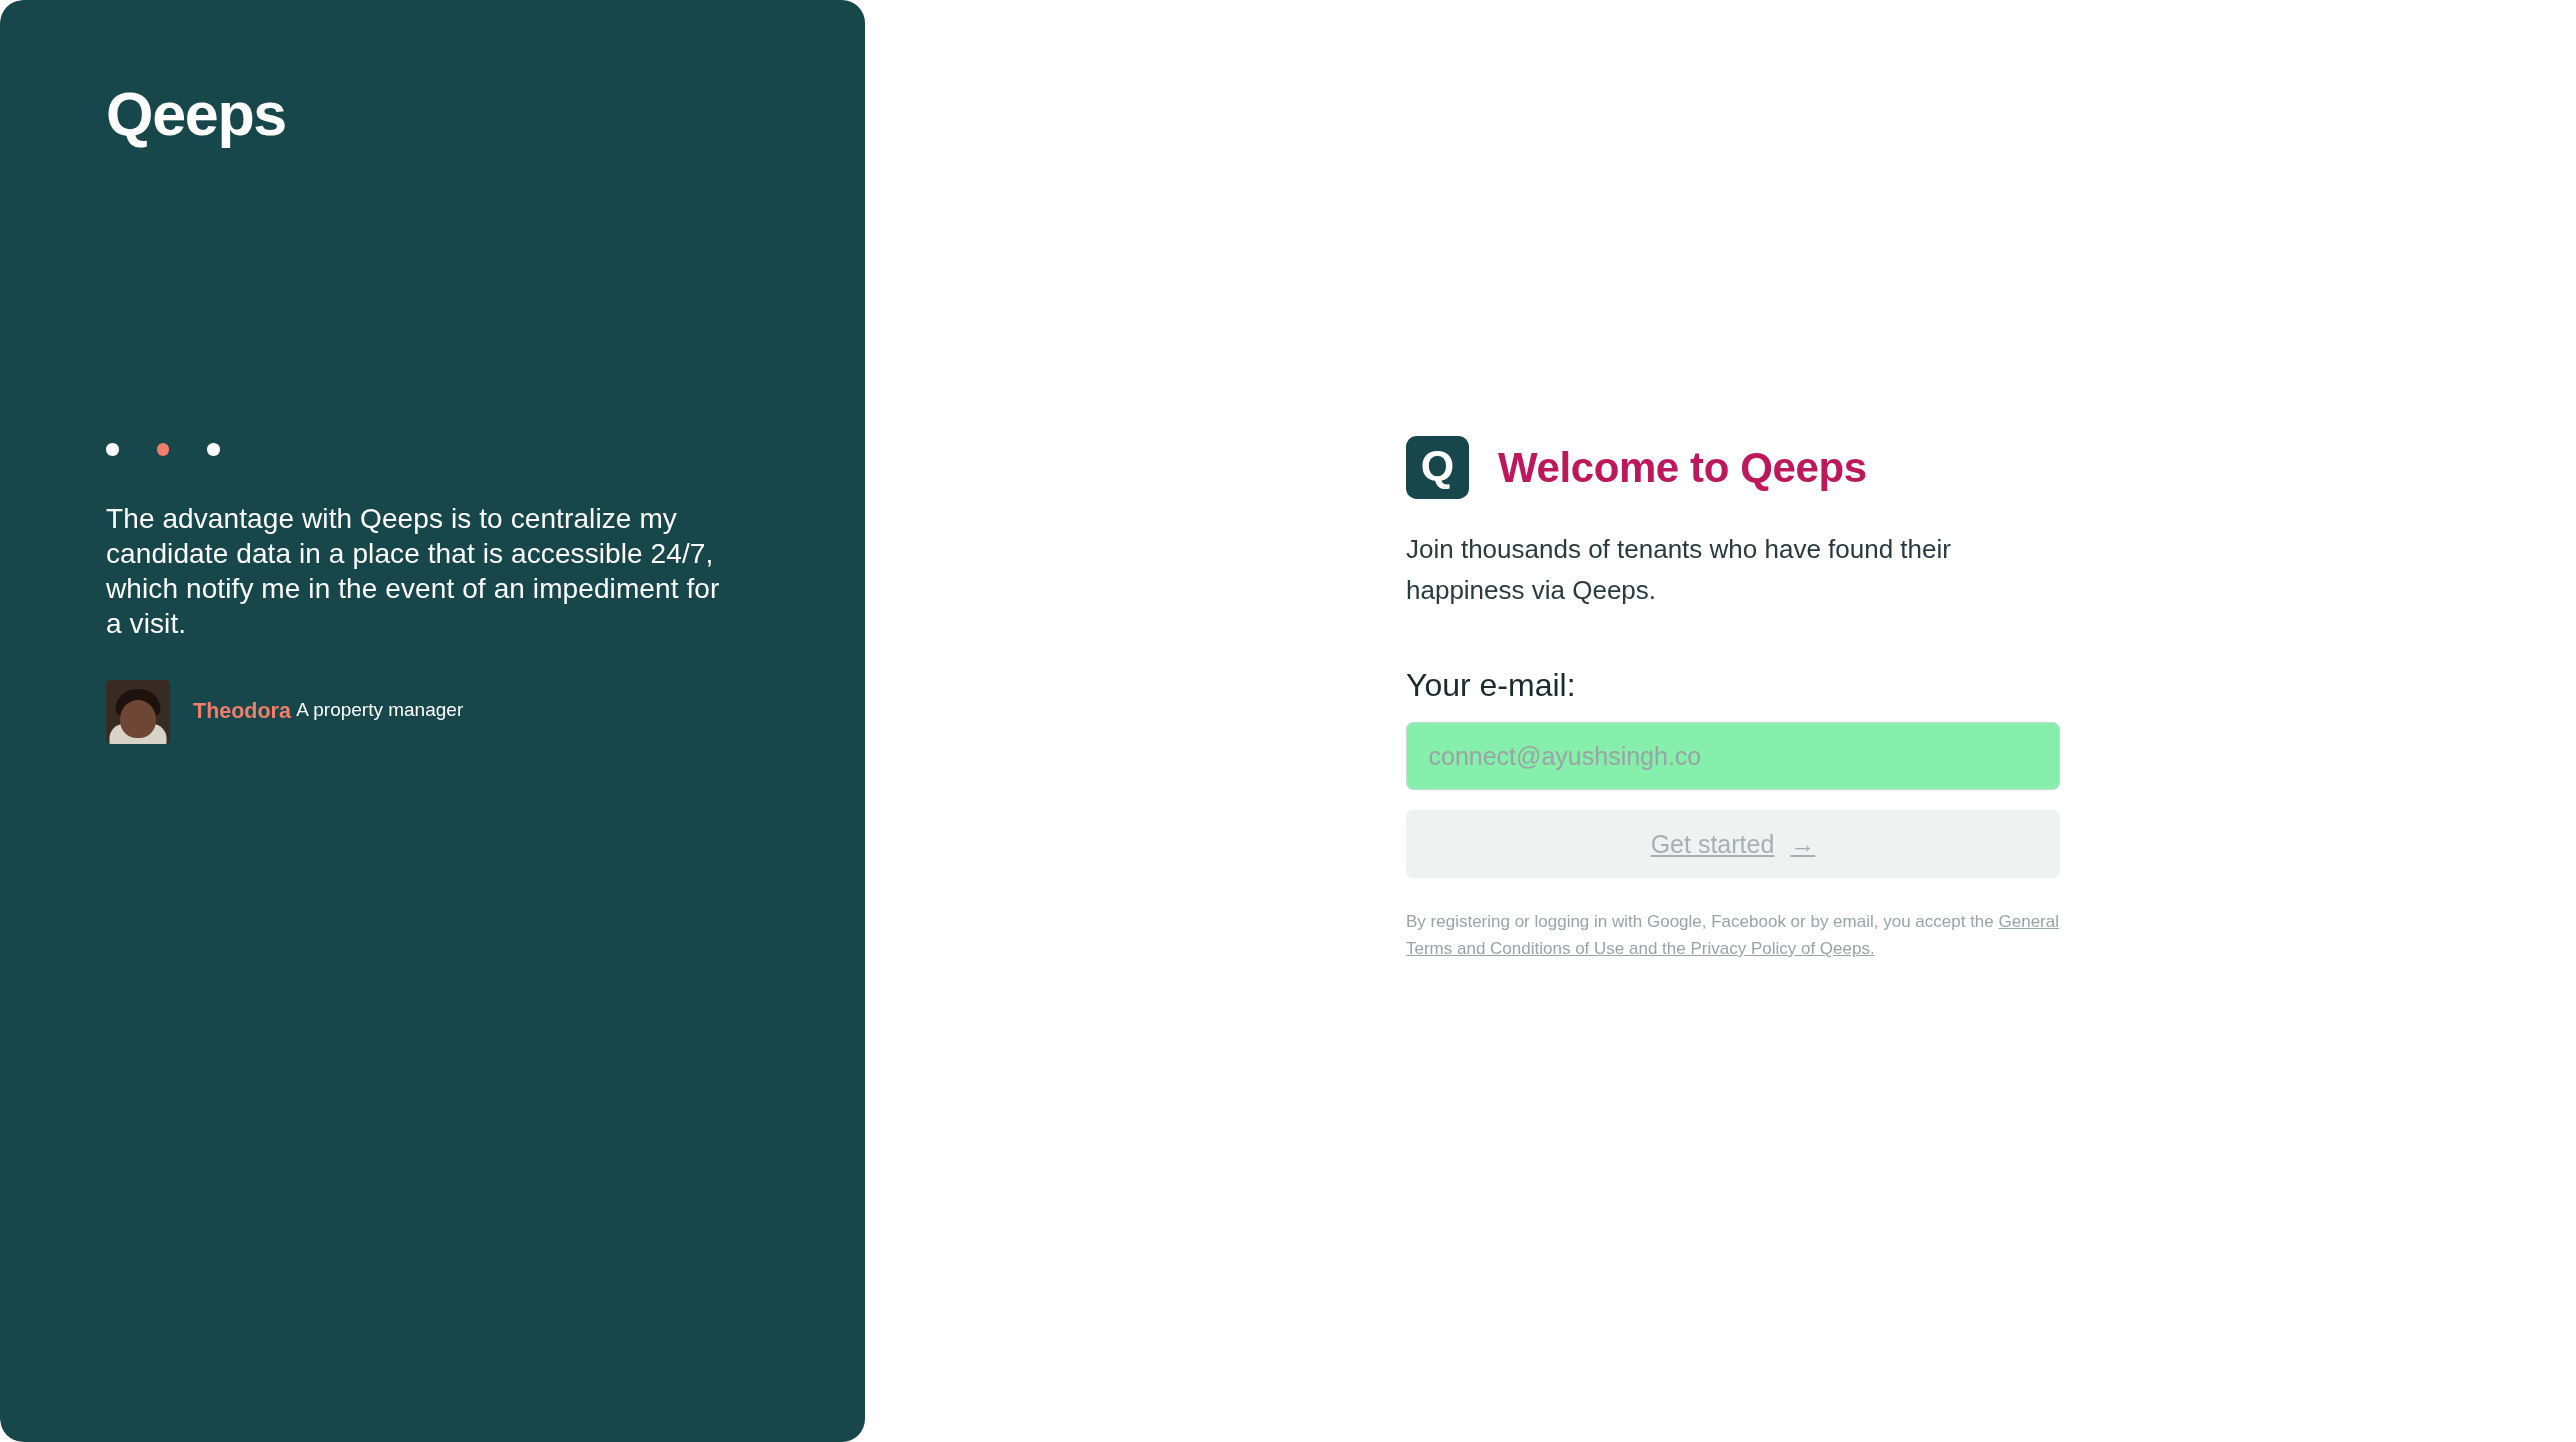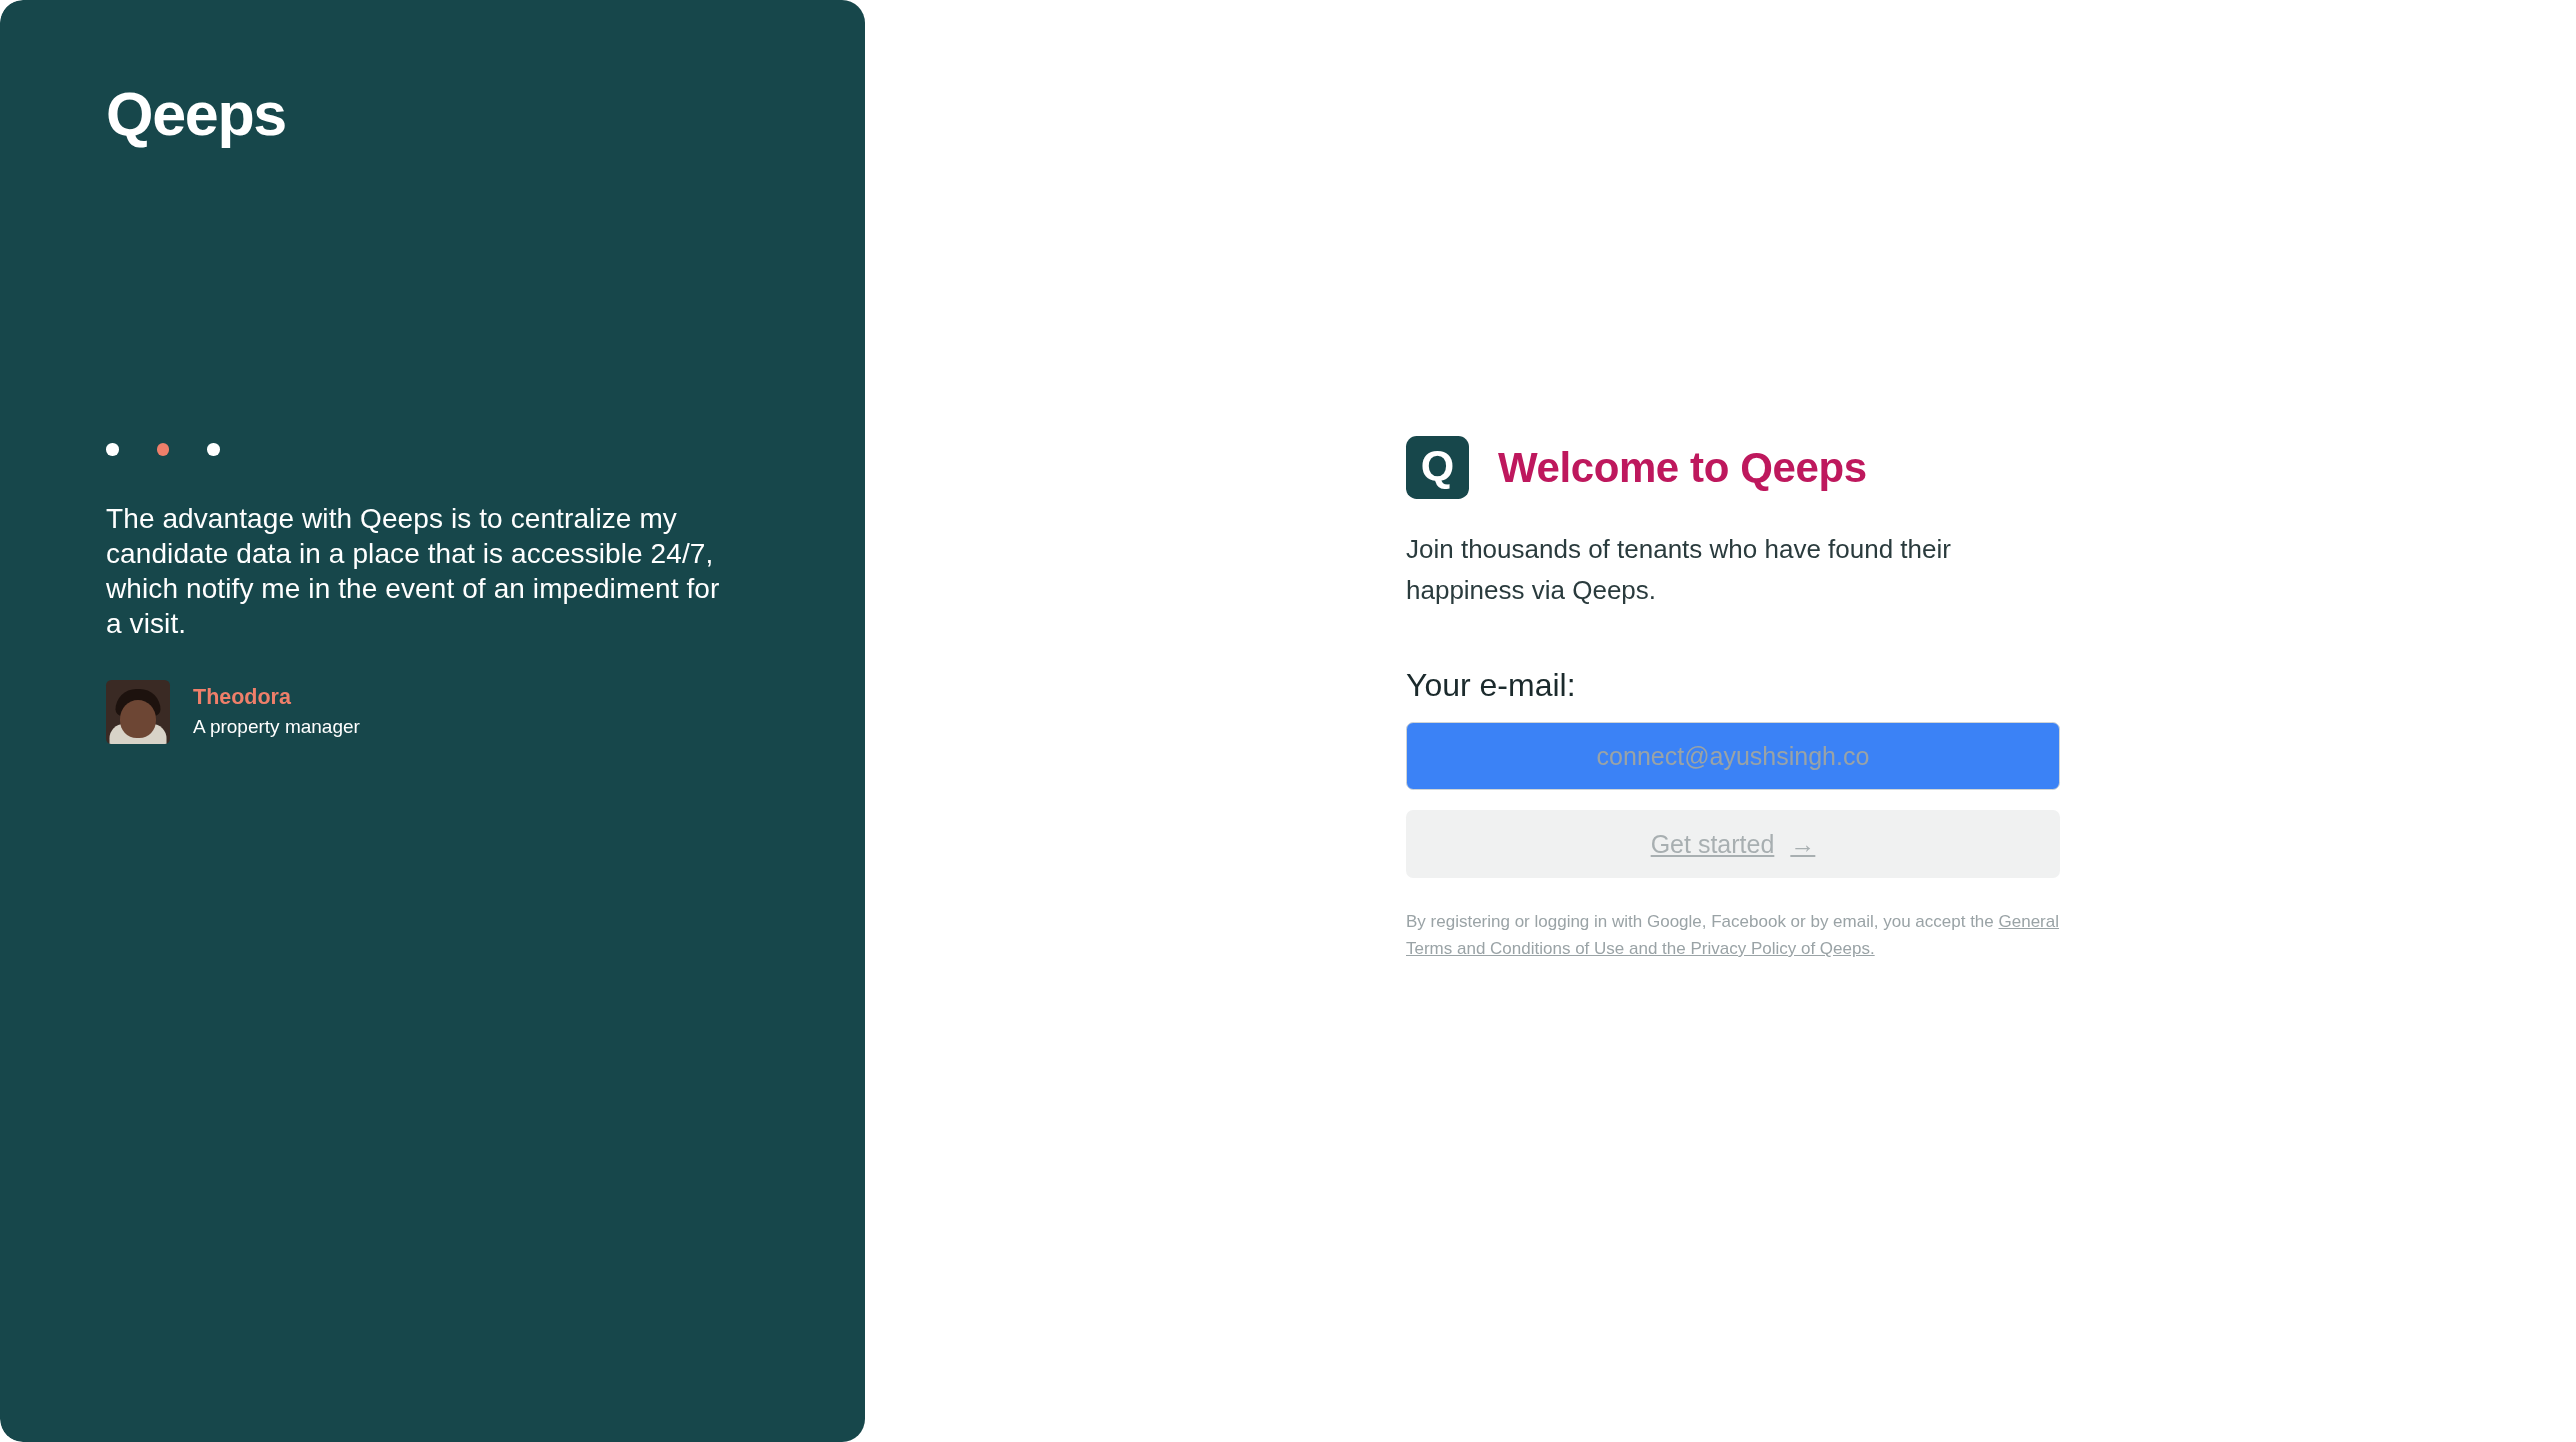--- a/index.html
+++ b/index.html
@@ -97,21 +97,21 @@
   .avatar .body {
     position: absolute;
     left: 50%;
     bottom: 0;
     transform: translateX(-50%);
     width: 57px;
     height: 20px;
     border-radius: 14.3px 14.3px 0 0;
     background: #d8d3c8;
   }
-  .author-text { display: flex; flex-direction: column; gap: 5.4px; }
+  .author-text { display: flex; flex-direction: row; gap: 5.4px; }
   .author-name {
     color: #ef7f6a;
     font-size: 21.5px;
     font-weight: bold;
   }
   .author-role {
     color: #ffffff;
     font-size: 19px;
   }
 
@@ -173,22 +173,21 @@
     margin-top: 18px;
     width: 654px;
     height: 68px;
     border: 0.9px solid #cfd4d6;
     border-radius: 7.2px;
     padding: 0 21.5px;
     font-size: 25px;
     font-family: "Liberation Sans", sans-serif;
     color: #1b2a2c;
     outline: none;
-    background: #3b82f6;
-    text-align: center;
+    background: #86efac;
   }
   .email-input::placeholder { color: #9aa3a6; }
   .cta-button {
     margin-top: 20px;
     width: 654px;
     height: 68px;
     background: #f0f1f1;
     border: none;
     border-radius: 7.2px;
     color: #a8afb1;

